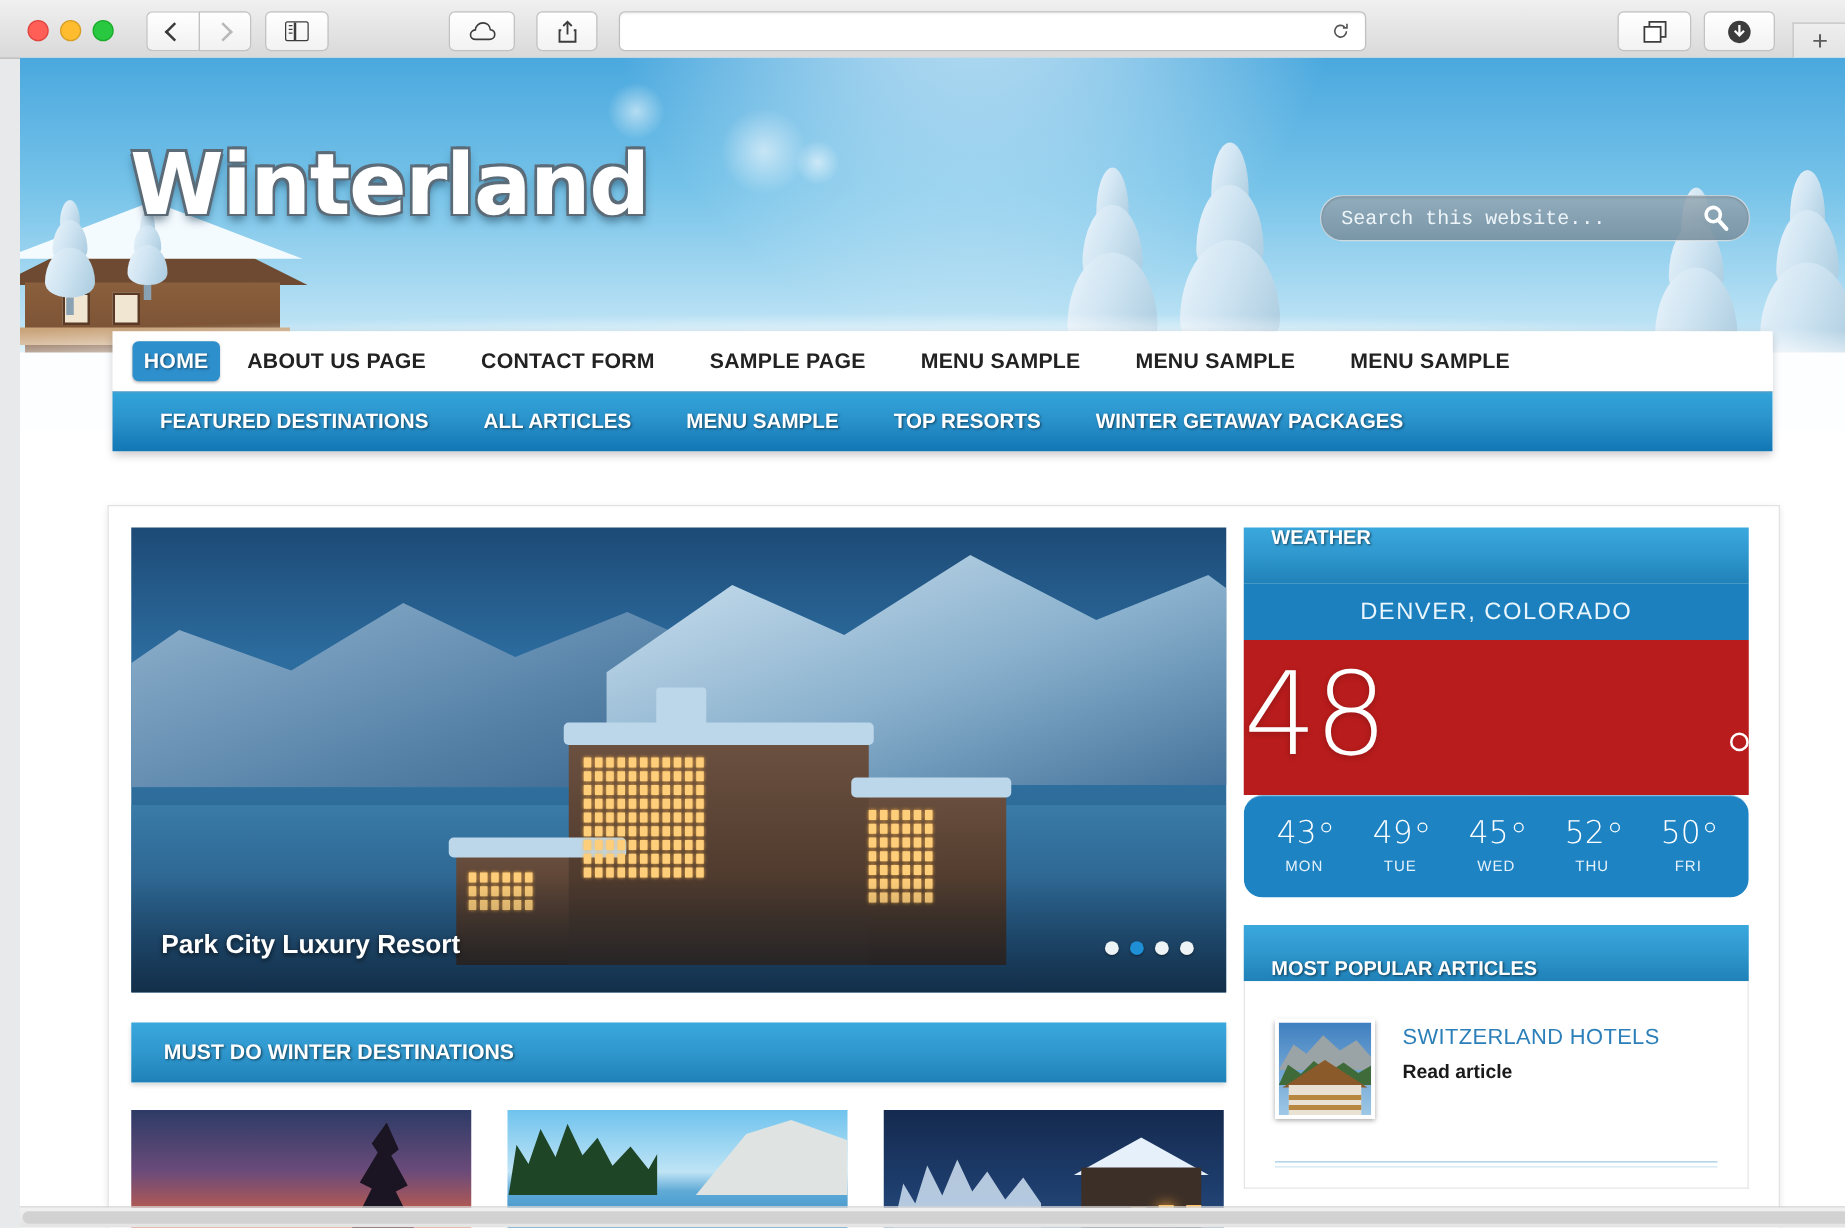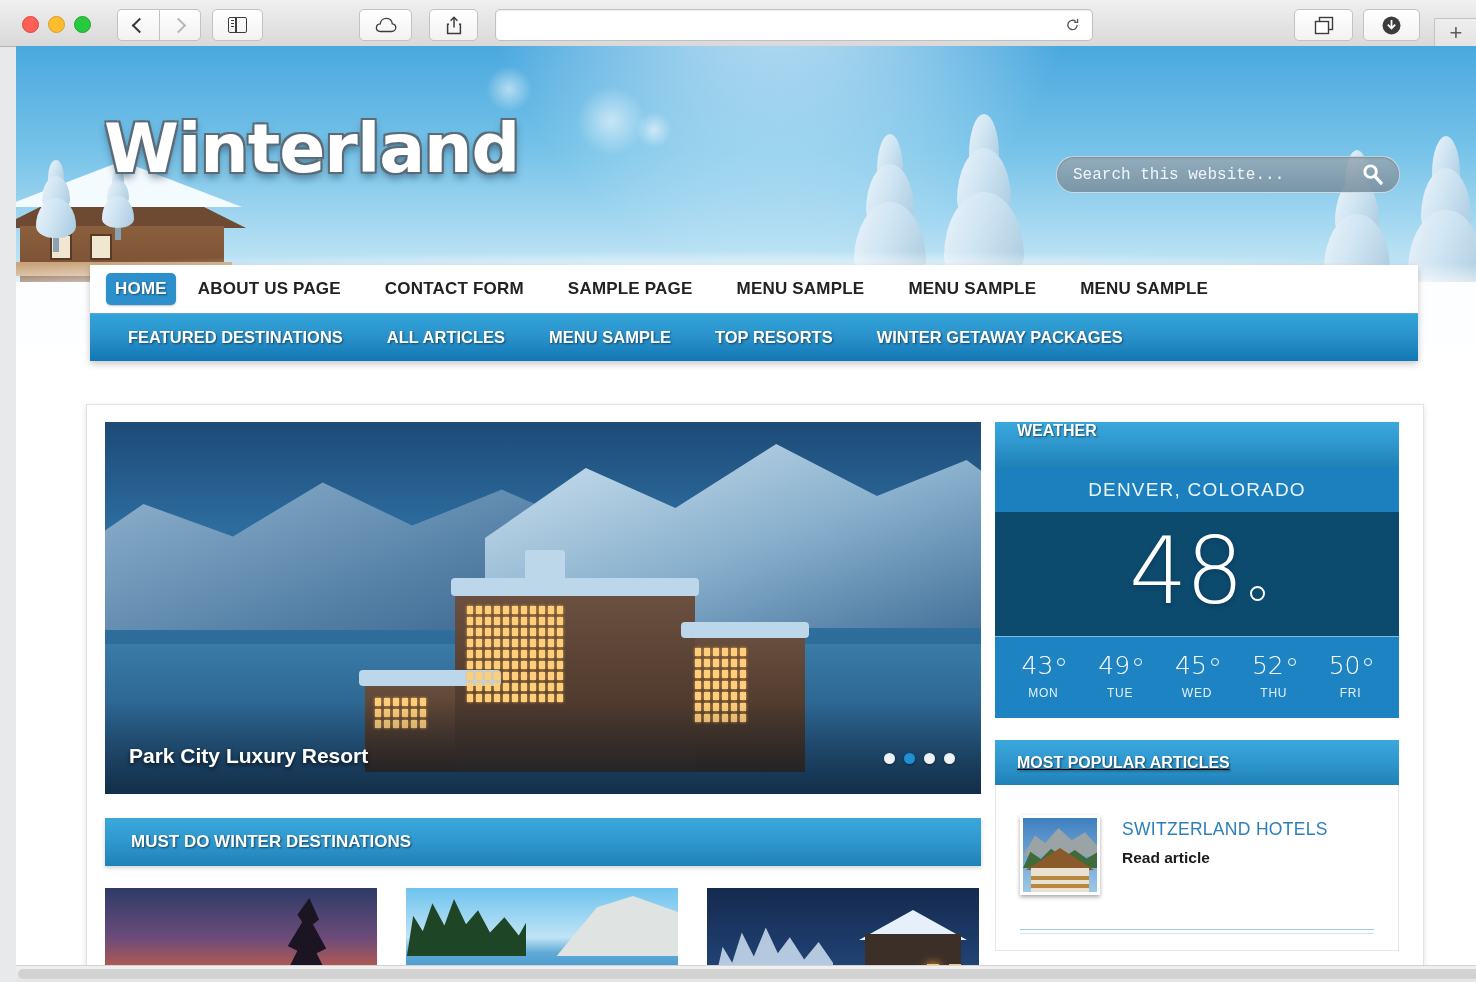--- a/index.html
+++ b/index.html
@@ -184,35 +184,35 @@
     box-shadow:-22px 2px 0 #ffc56b, 22px 0 0 #ffc56b,0 0 10px #ffab3d;}
 
   
   .wx{width:404px;}
   .wx-head{height:45px;background:linear-gradient(#3aa8dd 0%, #2f97cd 50%, #1f81b8 100%);
     display:flex;align-items:flex-start;}
   .wx-head span{font-family:"Liberation Sans Narrow","Liberation Sans",sans-serif;font-weight:bold;
     color:#fff;font-size:16px;padding-left:22px;text-shadow:1px 1px 2px rgba(0,0,0,.55);}
   .wx-city{height:45px;background:#1b80bd;display:flex;align-items:center;justify-content:center;
     color:#eaf5fd;font-size:19px;letter-spacing:1.2px;}
-  .wx-body{background:#0c4a6e;padding:14px 0 18px;display:flex;align-items:center;justify-content:center;}
+  .wx-body{background:#b91c1c;padding:14px 0 18px;display:flex;align-items:center;justify-content:space-between;}
   .wx-temp{font-size:92px;color:#fff;font-weight:300;line-height:1;letter-spacing:-2px;
     font-family:"DejaVu Sans", sans-serif;text-shadow:0 2px 5px rgba(0,0,0,.2);}
   .deg{display:inline-block;width:11px;height:11px;border:2px solid #fff;border-radius:50%;
     vertical-align:top;margin-top:42px;margin-left:8px;}
   .deg.sm{width:6px;height:6px;border-width:1.6px;margin-top:7px;margin-left:4px;}
   .wx-fore{background:#1d83c3;border-top:1px solid rgba(255,255,255,.45);
-    display:flex;padding:14px 10px 18px;}
+    display:flex;padding:14px 10px 18px;border-radius:15px;}
   .wx-day{flex:1;text-align:center;color:#fff;}
   .wx-day .t{font-size:25px;font-weight:300;font-family:"DejaVu Sans",sans-serif;}
   .wx-day .d{font-size:12px;letter-spacing:.8px;margin-top:6px;color:#e6f2fb;}
 
   .pop{margin-top:22px;width:404px;}
   .pop-head{height:45px;background:linear-gradient(#3aa8dd 0%, #2f97cd 50%, #1f81b8 100%);
-    display:flex;align-items:center;text-decoration:underline;}
+    display:flex;align-items:flex-end;}
   .pop-head span{font-family:"Liberation Sans Narrow","Liberation Sans",sans-serif;font-weight:bold;
     color:#fff;font-size:16px;padding-left:22px;text-shadow:1px 1px 2px rgba(0,0,0,.55);}
   .pop-card{background:#fff;border:1px solid #e6e6e6;border-top:none;padding:30px 24px 16px;}
   .pop-item{display:flex;gap:22px;align-items:flex-start;}
   .pthumb{width:74px;height:74px;background:#fff;border:3px solid #fff;
     box-shadow:0 2px 4px rgba(0,0,0,.35);position:relative;overflow:hidden;}
   .pthumb .sky{position:absolute;inset:0;background:linear-gradient(#3f7fc0,#9ec8e6);}
   .pthumb .mtn2{position:absolute;left:0;top:4px;width:74px;height:34px;background:#9aa3a6;
     clip-path:polygon(0 100%,16% 40%,30% 62%,48% 18%,66% 54%,84% 30%,100% 70%,100% 100%);}
   .pthumb .green{position:absolute;left:0;top:20px;width:74px;height:30px;background:#3f6b3a;

